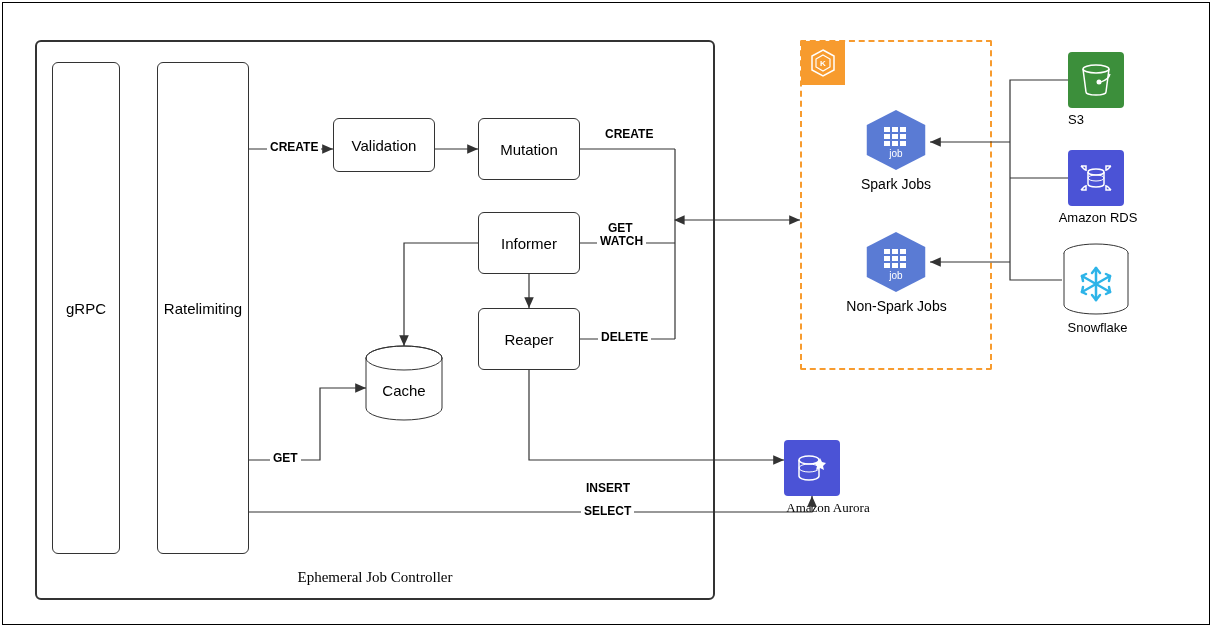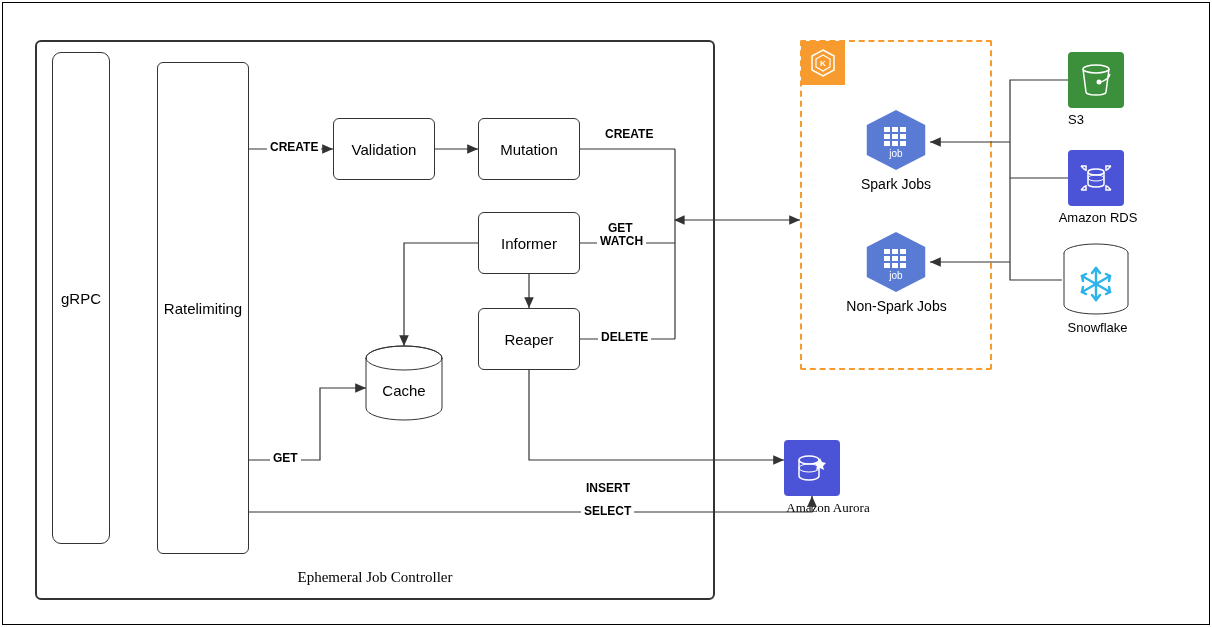--- a/index.html
+++ b/index.html
@@ -34,33 +34,33 @@
   .col-box {
     position: absolute;
     border: 1px solid #333;
     border-radius: 6px;
     background: #fff;
     display: flex;
     align-items: center;
     justify-content: center;
     font-size: 15px;
   }
-  .grpc { left: 52px; top: 52px; width: 58px; height: 492px; border-radius: 9px; }
+  .grpc { left: 52px; top: 62px; width: 68px; height: 492px; }
   .ratelimiting { left: 157px; top: 62px; width: 92px; height: 492px; }
   .node {
     position: absolute;
     border: 1px solid #333;
     border-radius: 6px;
     background: #fff;
     display: flex;
     align-items: center;
     justify-content: center;
     font-size: 15px;
   }
-  .validation { left: 333px; top: 118px; width: 102px; height: 62px; }
+  .validation { left: 333px; top: 118px; width: 102px; height: 54px; }
   .mutation   { left: 478px; top: 118px; width: 102px; height: 62px; }
   .informer   { left: 478px; top: 212px; width: 102px; height: 62px; }
   .reaper     { left: 478px; top: 308px; width: 102px; height: 62px; }
 
   .k8s-box {
     position: absolute;
     left: 800px; top: 40px;
     width: 192px; height: 330px;
     border: 2px dashed #f79b2e;
     border-radius: 2px;

